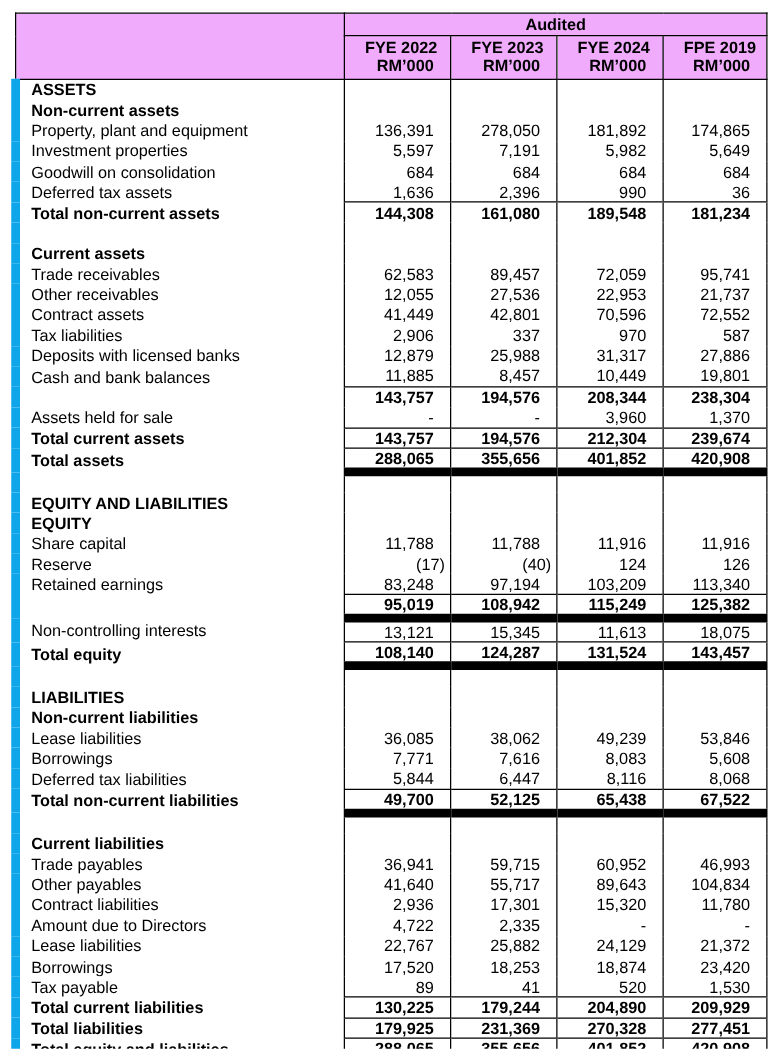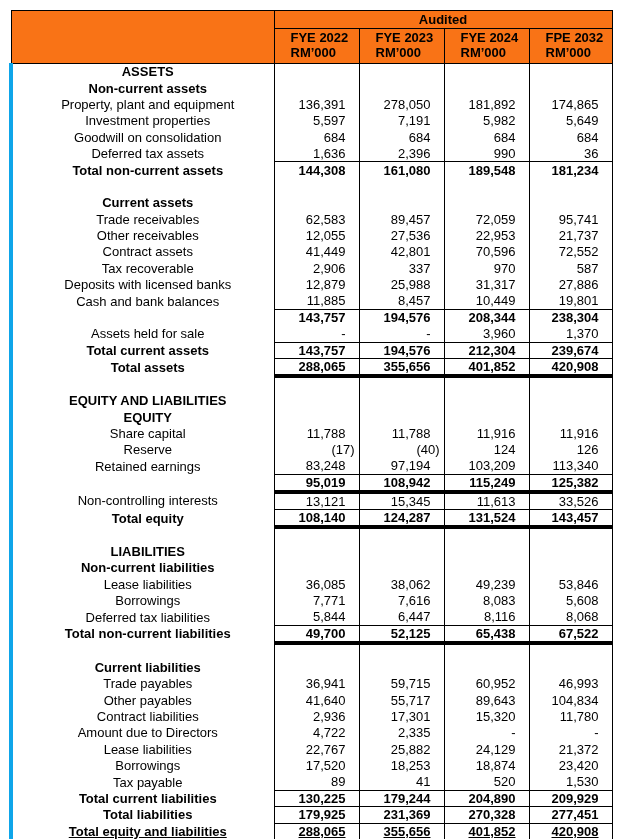--- a/index.html
+++ b/index.html
@@ -19,52 +19,52 @@
   }
   table.fs th, table.fs td {
     font-size: 13px;
     vertical-align: middle;
     overflow: hidden;
     white-space: nowrap;
   }
 
   
   thead th {
-    background: #f97316;
+    background: #f0abfc;
     border: 1px solid #000;
     font-weight: 700;
   }
   th.corner { }
   th.audited { text-align: center; height: 17px; padding: 0; }
   th.colhead {
     height: 31px;
-    text-align: left;
+    text-align: right;
     padding: 1px 13px 2px 16px;
     line-height: 14.5px;
   }
 
   
   tbody tr { height: 16.4px; }
   tbody td { padding: 0; line-height: 15px; }
   td.lbl {
-    border-left: 4px solid #0ea5e9;
+    border-left: 7px solid #0ea5e9;
     padding-left: 9px;
-    text-align: center;
+    text-align: left;
   }
   td.num {
     border-left: 1px solid #000;
     text-align: right;
     padding-right: 13px;
   }
   td.num:last-child { border-right: 1px solid #000; }
   td.num.paren { padding-right: 4px; }
 
   tr.bold td { font-weight: 700; }
   tr.line-top td.num { border-top: 1px solid #000; }
-  tr.line-bottom td.num { border-bottom: 4px solid #000000; margin-left: 44px; }
+  tr.line-bottom td.num { border-bottom: 7px solid #000000; margin-left: 44px; }
   tr.final td { border-bottom: 1px solid #000; text-decoration: underline; }
 
   
   .dbl-line {
     margin-left: 263px;
     width: 338px;
     height: 0;
     border-top: 1px solid #000;
     margin-top: 2px;
   }
@@ -93,21 +93,21 @@
         </th>
         <th class="colhead">
           <div>FYE 2023</div>
           <div>RM’000</div>
         </th>
         <th class="colhead">
           <div>FYE 2024</div>
           <div>RM’000</div>
         </th>
         <th class="colhead">
-          <div>FPE 2032</div>
+          <div>FPE 2019</div>
           <div>RM’000</div>
         </th>
       </tr>
     </thead>
     <tbody>
         <tr class="bold">
     <td class="lbl">ASSETS</td>
     <td class="num"></td>
     <td class="num"></td>
     <td class="num"></td>
@@ -184,21 +184,21 @@
     <td class="num">21,737</td>
   </tr>
         <tr>
     <td class="lbl">Contract assets</td>
     <td class="num">41,449</td>
     <td class="num">42,801</td>
     <td class="num">70,596</td>
     <td class="num">72,552</td>
   </tr>
         <tr>
-    <td class="lbl">Tax recoverable</td>
+    <td class="lbl">Tax liabilities</td>
     <td class="num">2,906</td>
     <td class="num">337</td>
     <td class="num">970</td>
     <td class="num">587</td>
   </tr>
         <tr>
     <td class="lbl">Deposits with licensed banks</td>
     <td class="num">12,879</td>
     <td class="num">25,988</td>
     <td class="num">31,317</td>
@@ -286,21 +286,21 @@
     <td class="num">95,019</td>
     <td class="num">108,942</td>
     <td class="num">115,249</td>
     <td class="num">125,382</td>
   </tr>
         <tr>
     <td class="lbl">Non-controlling interests</td>
     <td class="num">13,121</td>
     <td class="num">15,345</td>
     <td class="num">11,613</td>
-    <td class="num">33,526</td>
+    <td class="num">18,075</td>
   </tr>
         <tr class="bold line-top line-bottom">
     <td class="lbl">Total equity</td>
     <td class="num">108,140</td>
     <td class="num">124,287</td>
     <td class="num">131,524</td>
     <td class="num">143,457</td>
   </tr>
         <tr class="spacer">
     <td class="lbl"></td>

